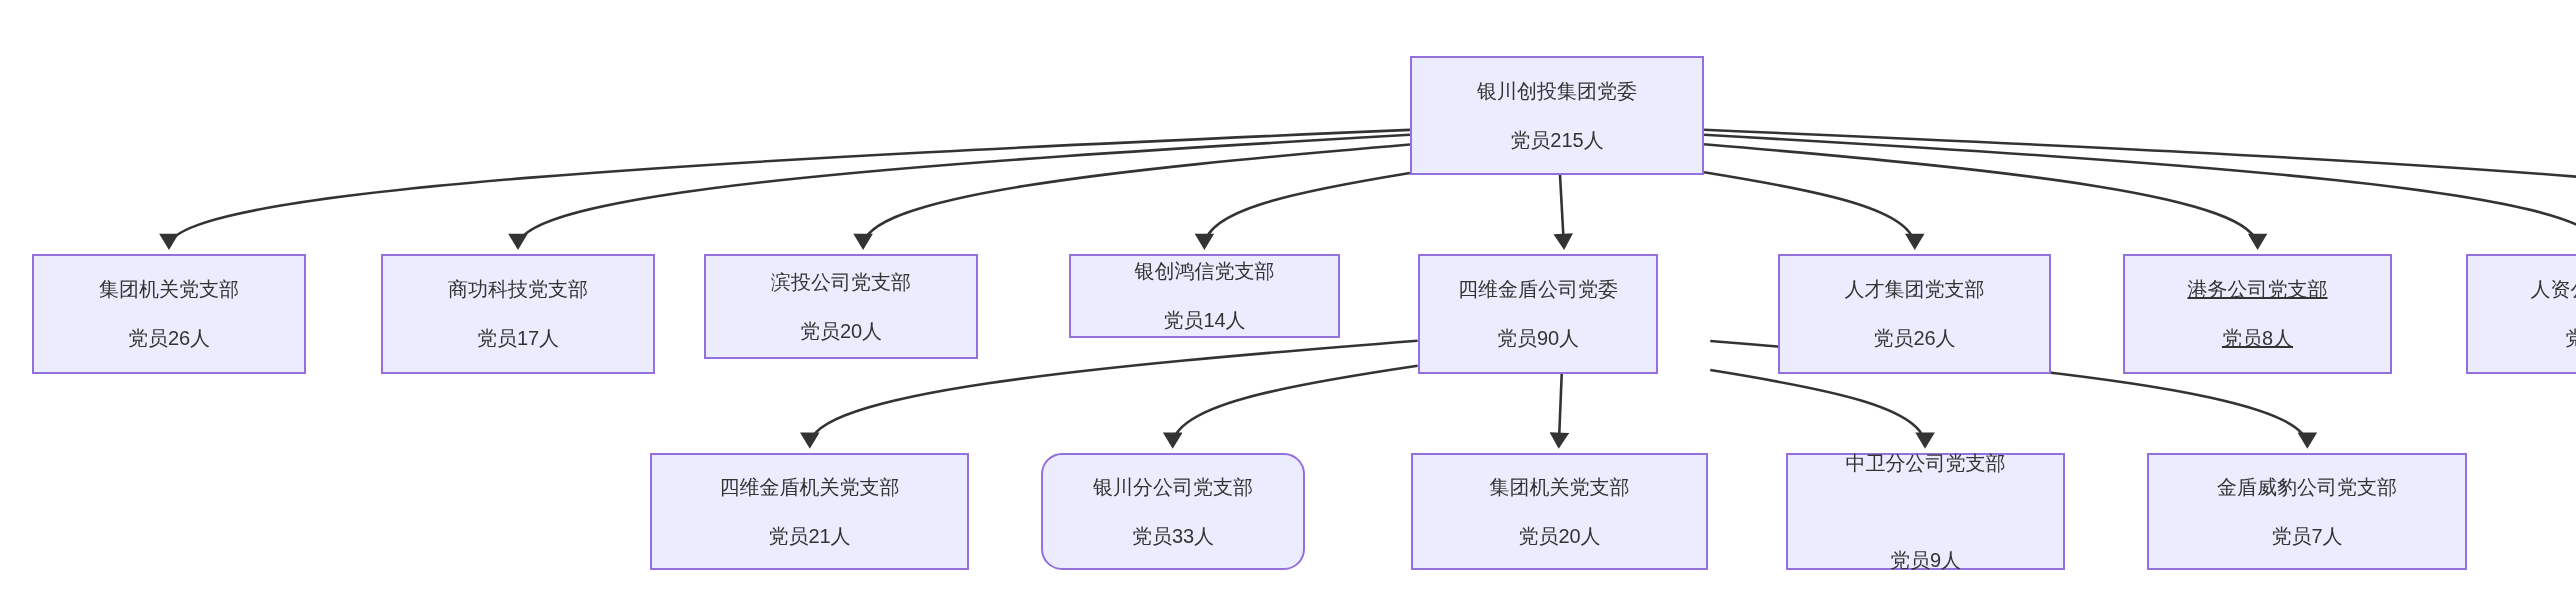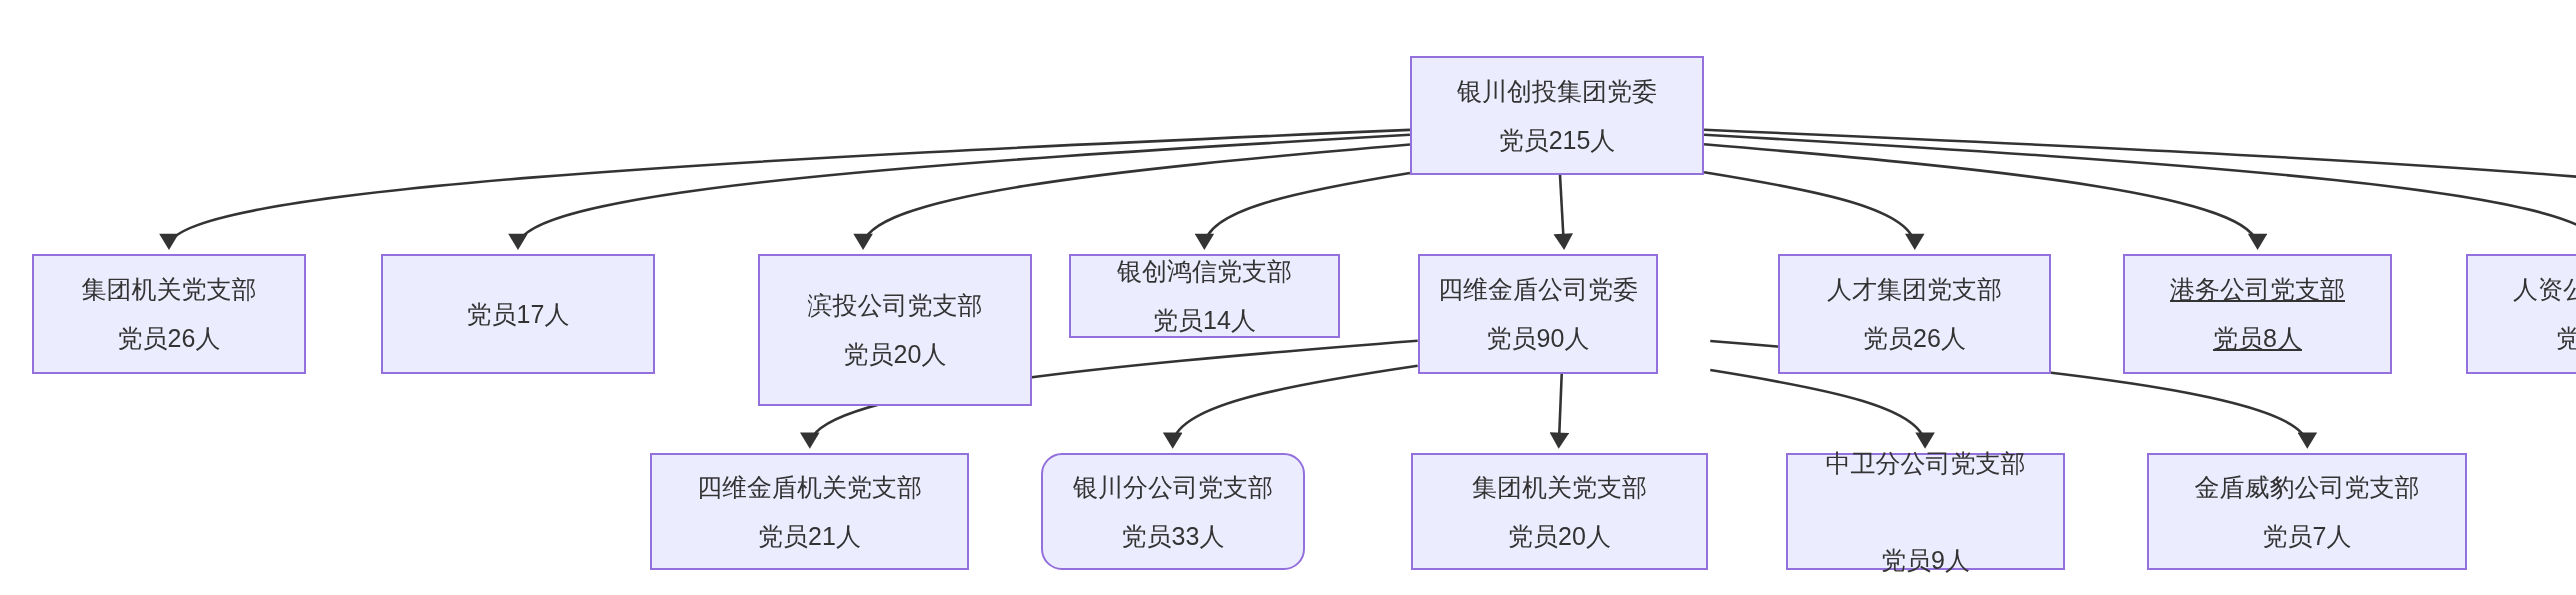--- a/index.html
+++ b/index.html
@@ -35,21 +35,21 @@
     color: var(--text-color, #333333);
     display: flex;
     flex-direction: column;
     align-items: center;
     justify-content: center;
     text-align: center;
   }
   .node .line {
     display: block;
     line-height: 49px;
-    font-size: 25px;
+    font-size: 20px;
     white-space: nowrap;
     text-align: center;
   }
 </style>
 </head>
 <body style="background: rgb(255, 255, 255);">
 
 <div class="canvas">
 
   <svg id="edges-svg" viewBox="0 0 6045 1155" xmlns="http://www.w3.org/2000/svg">
@@ -80,24 +80,25 @@
     <span class="line">银川创投集团党委</span>
     <span class="line">党员215人</span>
   </div>
 
   <div class="node" style="left: 32px; top: 254px; width: 274px; height: 120px;">
     <span class="line">集团机关党支部</span>
     <span class="line">党员26人</span>
   </div>
 
   <div class="node" style="left: 381px; top: 254px; width: 274px; height: 120px;">
+    <span class="line">商功科技党支部</span>
     <span class="line">党员17人</span>
   </div>
 
-  <div class="node" style="left: 758px; top: 254px; width: 274px; height: 152px;">
+  <div class="node" style="left: 704px; top: 254px; width: 274px; height: 105px;">
     <span class="line">滨投公司党支部</span>
     <span class="line">党员20人</span>
   </div>
 
   <div class="node" style="left: 1069px; top: 254px; width: 271px; height: 84px;">
     <span class="line">银创鸿信党支部</span>
     <span class="line">党员14人</span>
   </div>
 
   <div class="node" style="left: 1418px; top: 254px; width: 240px; height: 120px;">

